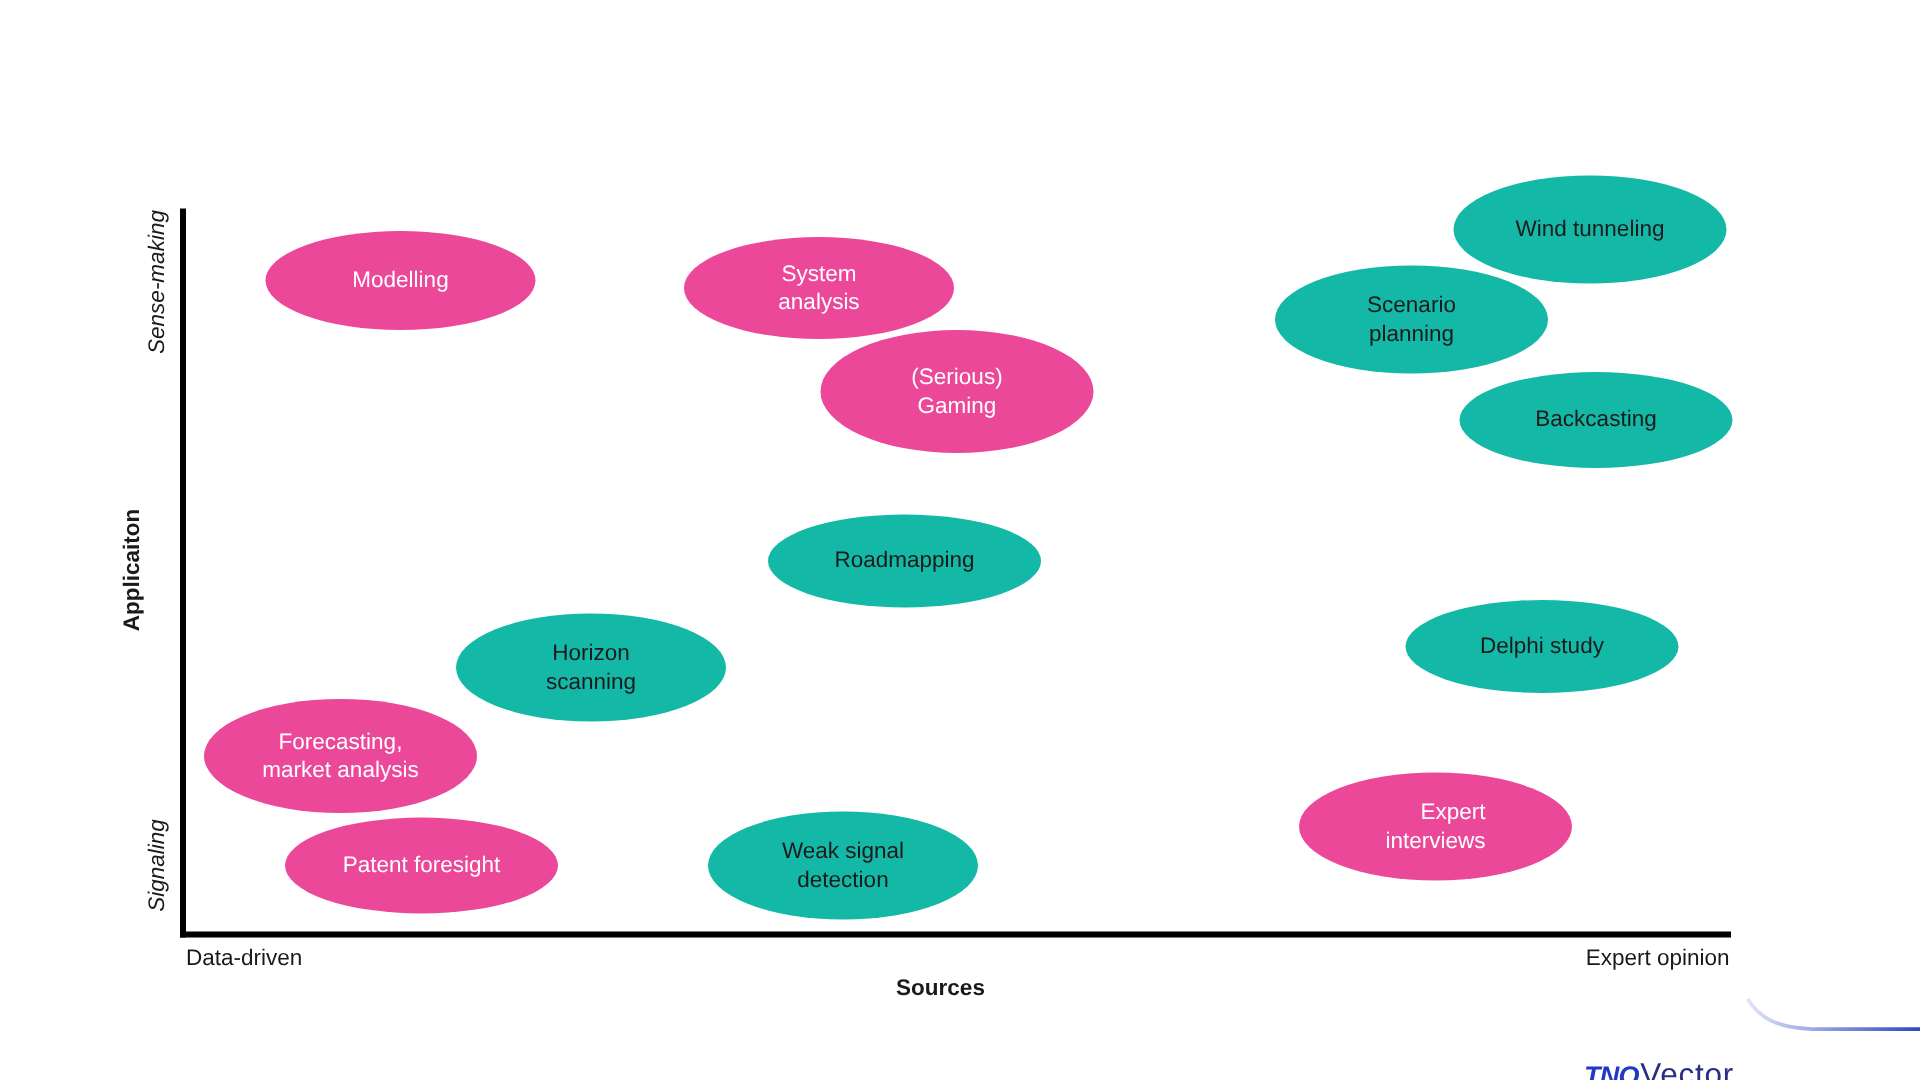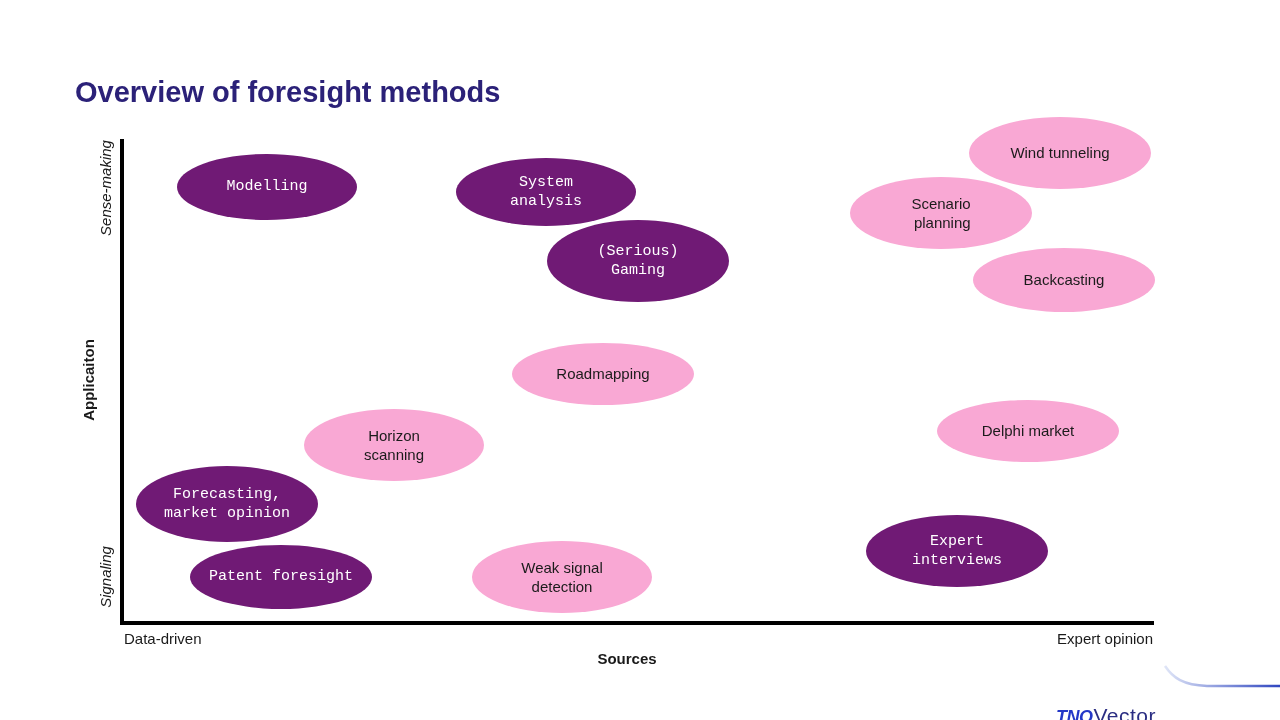--- a/index.html
+++ b/index.html
@@ -41,22 +41,22 @@
 
   
   .ellipse {
     position: absolute;
     border-radius: 50%;
     display: flex; align-items: center; justify-content: center;
     text-align: center;
     font-size: 15px; line-height: 1.3;
     white-space: pre-line;
   }
-  .ellipse.dark  { background: #701a75; color: #ffffff; font-family: Liberation Mono, monospace; }
-  .ellipse.light { background: #f9a8d4; color: #1b1b1b; }
+  .ellipse.dark  { background: #ec4899; color: #ffffff; }
+  .ellipse.light { background: #14b8a6; color: #1b1b1b; }
   .ellipse.ring  { box-shadow: 0 0 0 3px #ffffff; }
 
   
   .logo {
     position: absolute; left: 1056px; top: 663px;
     display: flex; align-items: baseline;
   }
   .logo .tno {
     font-size: 18px; font-weight: 800; color: #2438C8;
     letter-spacing: -0.5px; font-style: italic; margin-top: 44px;
@@ -65,53 +65,52 @@
     font-size: 21px; font-weight: 400; color: #2B2E83;
     letter-spacing: 0.5px; margin-left: 1px;
   }
   .swoosh { position: absolute; left: 1155px; top: 658px; }
 </style>
 </head>
 <body>
 
 <div class="slide">
 
-  <div class="slide-title">Overview of foresight methods</div>
 
   <div class="y-axis"></div>
   <div class="x-axis"></div>
 
   <div class="v-label italic" style="left:105px; top:188px;">Sense-making</div>
   <div class="v-label bold" style="left:88px; top:380px;">Applicaiton</div>
   <div class="v-label italic" style="left:105px; top:577px;">Signaling</div>
 
   <div class="h-label italic" style="left:124px; top:630px;">Data-driven</div>
   <div class="h-label italic" style="right:127px; top:630px;">Expert opinion</div>
   <div class="h-label bold" style="left:627px; top:650px; transform:translateX(-50%);">Sources</div>
 
   <div>
       <div class="ellipse dark" style="left: 177px; top: 154px; width: 180px; height: 66px;">Modelling</div>
       <div class="ellipse dark" style="left: 456px; top: 158px; width: 180px; height: 68px;">System
 analysis</div>
       <div class="ellipse dark ring" style="left: 547px; top: 220px; width: 182px; height: 82px;">(Serious)
 Gaming</div>
       <div class="ellipse light" style="left: 969px; top: 117px; width: 182px; height: 72px;">Wind tunneling</div>
-      <div class="ellipse light" style="left: 850px; top: 177px; width: 182px; height: 72px; text-align: right;">Scenario
+      <div class="ellipse light" style="left: 850px; top: 177px; width: 182px; height: 72px;">Scenario
 planning</div>
       <div class="ellipse light" style="left: 973px; top: 248px; width: 182px; height: 64px;">Backcasting</div>
       <div class="ellipse light" style="left: 512px; top: 343px; width: 182px; height: 62px;">Roadmapping</div>
       <div class="ellipse light" style="left: 304px; top: 409px; width: 180px; height: 72px;">Horizon
 scanning</div>
       <div class="ellipse dark" style="left: 136px; top: 466px; width: 182px; height: 76px;">Forecasting,
-market opinion</div>
+market analysis</div>
       <div class="ellipse dark" style="left: 190px; top: 545px; width: 182px; height: 64px;">Patent foresight</div>
       <div class="ellipse light" style="left: 472px; top: 541px; width: 180px; height: 72px;">Weak signal
 detection</div>
-      <div class="ellipse light" style="left: 937px; top: 400px; width: 182px; height: 62px;">Delphi market</div>
-      <div class="ellipse dark" style="left: 866px; top: 515px; width: 182px; height: 72px;">Expert
+      <div class="ellipse light" style="left: 937px; top: 400px; width: 182px; height: 62px;">Delphi study</div>
+      <div class="ellipse dark" style="left: 866px; top: 515px; width: 182px; height: 72px; text-align: right;">Expert
 interviews</div>
     </div>
 
   <div class="logo">
     <span class="tno">TNO</span>
       <span class="vector">Vector</span>
   </div>
   <svg class="swoosh" width="125" height="34" viewBox="0 0 125 34">
     <defs>
       <linearGradient id="swg" x1="0" y1="0" x2="1" y2="0">

